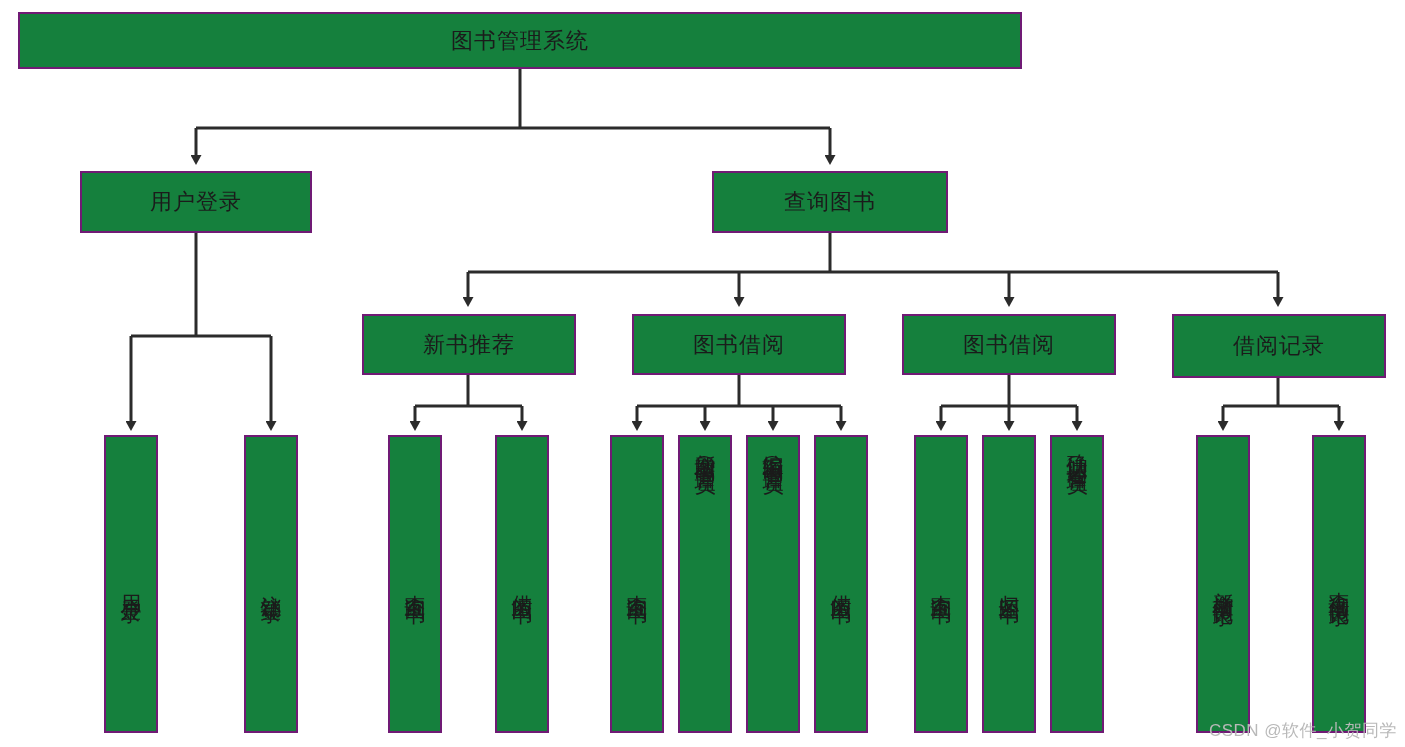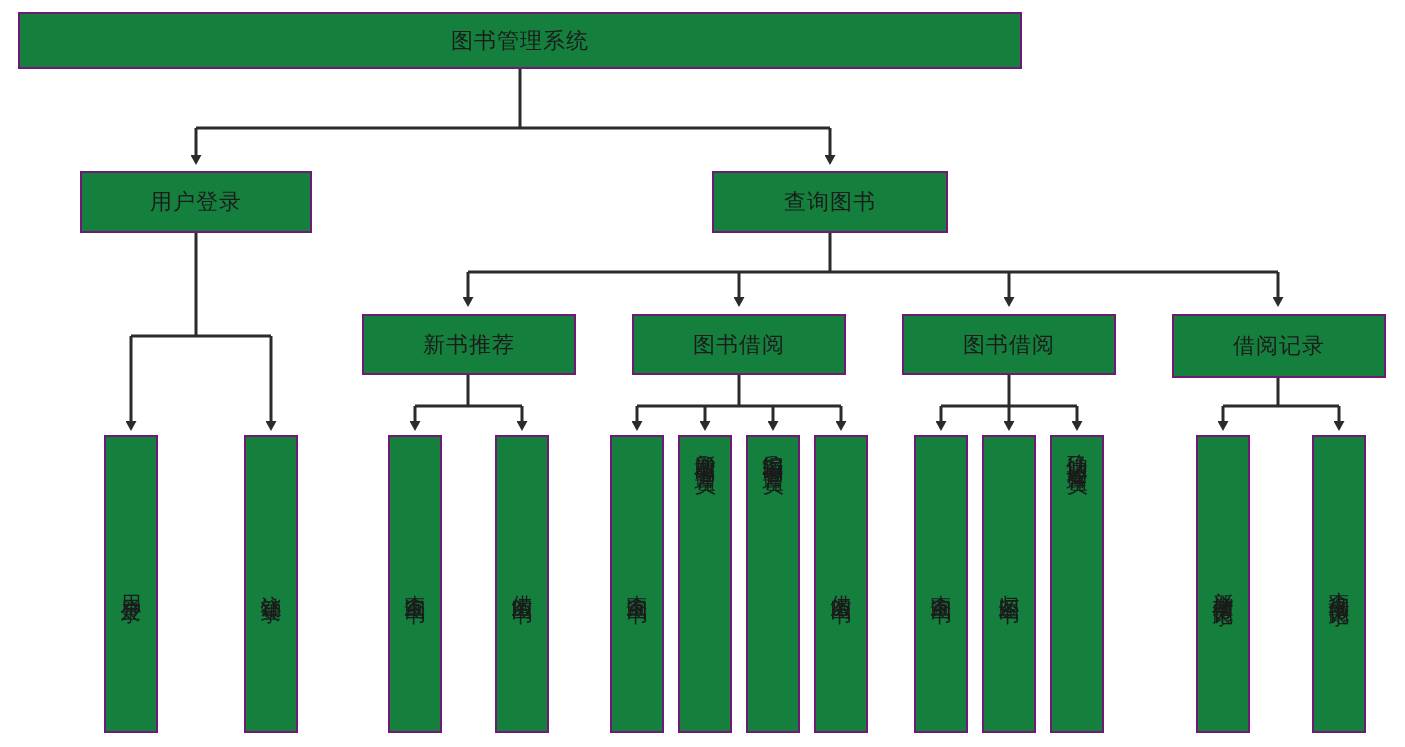--- a/index.html
+++ b/index.html
@@ -185,13 +185,14 @@
     <span class="label">确认归还（管理员）</span>
   </div>
 
   <div class="node vertical mid" style="left:1196px; top:435px; width:54px; height:298px;">
     <span class="label">新增借阅记录</span>
   </div>
   <div class="node vertical mid" style="left:1312px; top:435px; width:54px; height:298px;">
     <span class="label">查询借阅记录</span>
   </div>
 
+  <div class="watermark">CSDN @软件_小贺同学</div>
 </div>
 
 </body></html>

